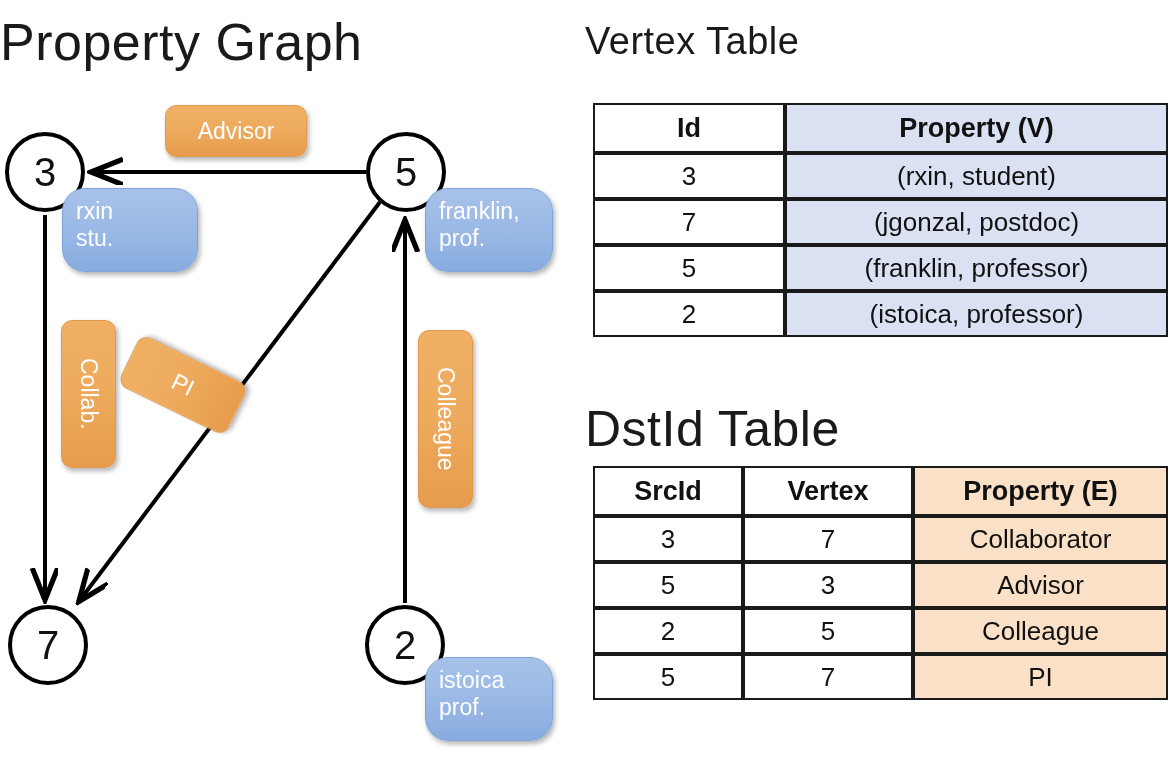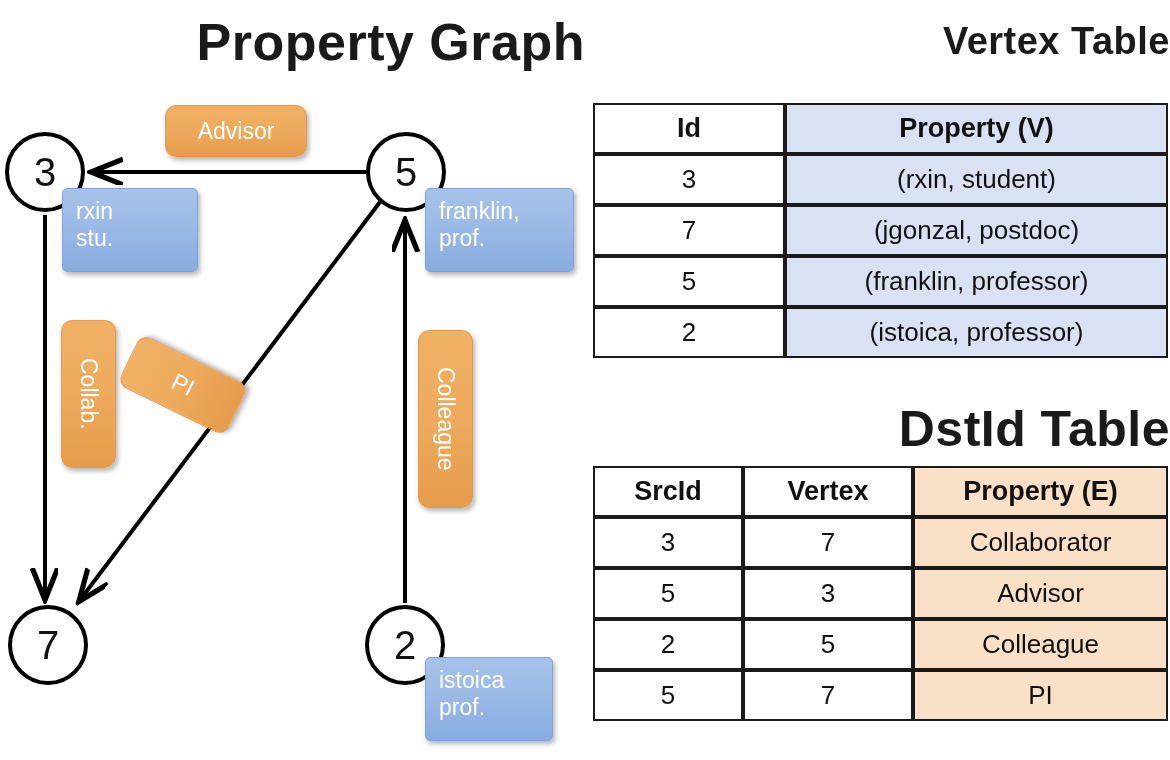--- a/index.html
+++ b/index.html
@@ -12,26 +12,26 @@
     height: 760px;
     position: relative;
     overflow: hidden;
     font-family: "Liberation Sans", sans-serif;
     color: #000;
   }
 
   
   .title {
     position: absolute;
-    font-weight: 700;
+    font-weight: 400;
     font-stretch: condensed;
     letter-spacing: 0.5px;
     color: #1a1a1a;
     white-space: nowrap;
-    text-align: right;
+    text-align: left;
   }
   #title-property-graph {
     left: 0; top: 12px; width: 585px;
     font-size: 52px;
     line-height: 60px;
   }
   #title-vertex-table {
     left: 585px; top: 12px; width: 585px;
     font-size: 38px;
     line-height: 58px;
@@ -70,21 +70,21 @@
   .vertex-node span {
     font-size: 40px;
     font-weight: 300;
     line-height: 1;
     color: #111;
   }
 
   
   .prop-box {
     position: absolute;
-    border-radius: 5px;
+    border-radius: 23px;
     background: linear-gradient(to bottom, #a7c2e8 0%, #9dbbe6 40%, #88ace0 100%);
     border: 1px solid #7fa4dd;
     box-shadow: 2px 3px 5px rgba(0,0,0,0.30);
     color: #ffffff;
     font-size: 23px;
     line-height: 27px;
     font-weight: 400;
     padding: 9px 0 0 13px;
     box-sizing: border-box;
     z-index: 6;
@@ -125,21 +125,21 @@
     border-collapse: separate;
     border-spacing: 0;
     table-layout: fixed;
   }
   .data-table td, .data-table th {
     border: 2px solid #1a1a1a;
     text-align: center;
     font-weight: 400;
     font-size: 26px;
     color: #111;
-    padding: 8px;
+    padding: 0;
     height: 46px;
     background: #ffffff;
     box-sizing: border-box;
   }
   .data-table th {
     font-weight: bold;
     font-size: 27px;
     height: 50px;
   }
   .cell-blue { background: #d9e1f2 !important; }
@@ -185,21 +185,21 @@
     <span>7</span>
   </div>
   <div class="vertex-node" style="left:365px; top:605px;">
     <span>2</span>
   </div>
 
   <div class="prop-box" style="left:62px; top:188px; width:136px; height:84px;">
     <div>rxin</div>
     <div>stu.</div>
   </div>
-  <div class="prop-box" style="left:425px; top:188px; width:149px; height:84px;">
+  <div class="prop-box" style="left:425px; top:188px; width:128px; height:84px;">
     <div>franklin,</div>
     <div>prof.</div>
   </div>
   <div class="prop-box" style="left:425px; top:657px; width:128px; height:84px;">
     <div>istoica</div>
     <div>prof.</div>
   </div>
 
   <div class="edge-label" style="left:165px; top:105px; width:142px; height:52px;">
     <span>Advisor</span>

